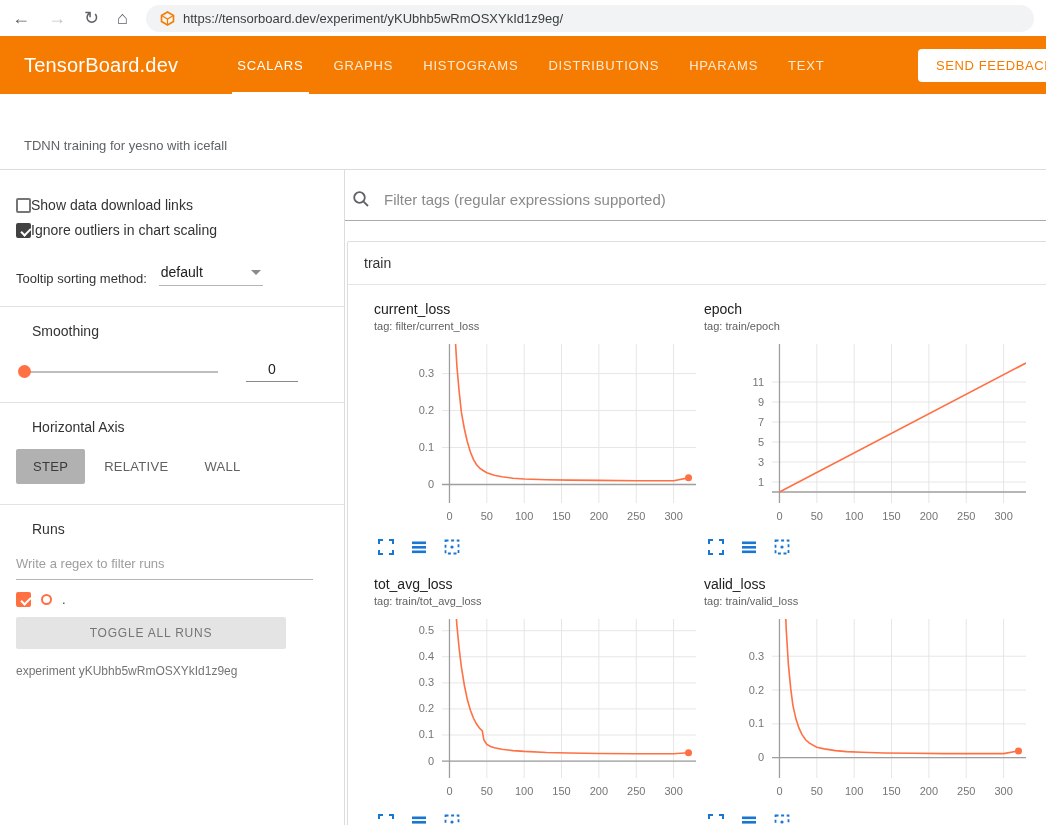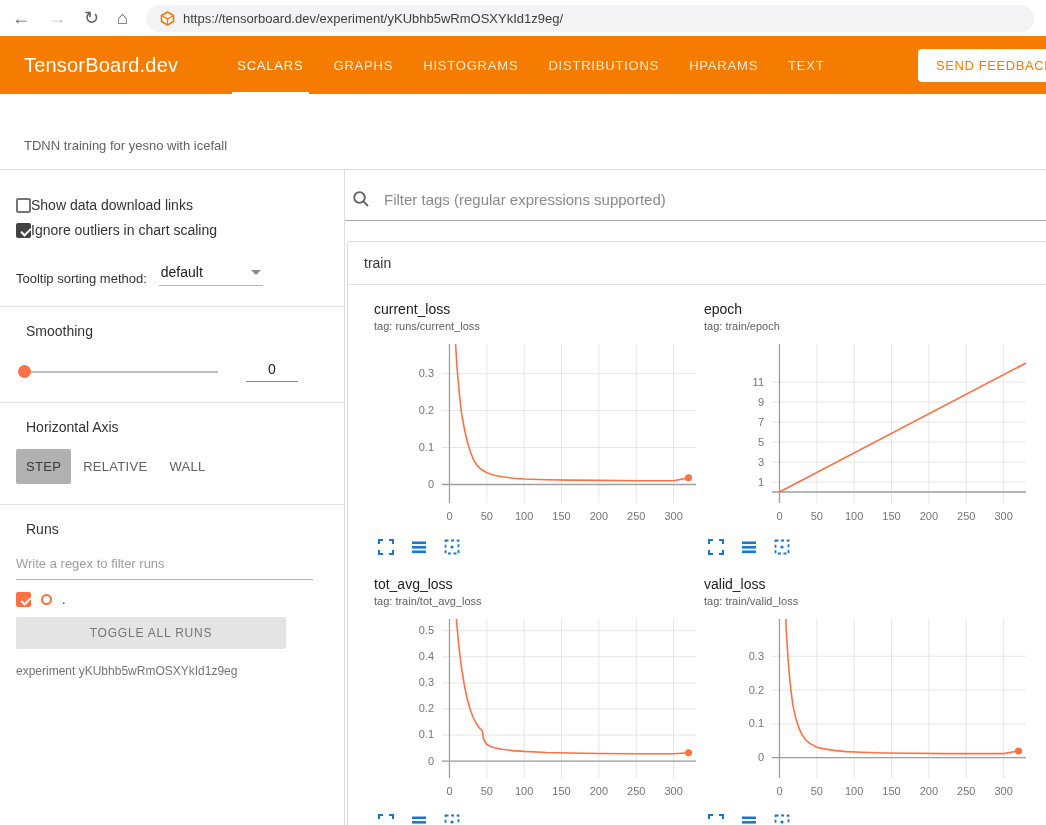--- a/index.html
+++ b/index.html
@@ -36,27 +36,27 @@
   .sb-section:last-child { border-bottom: none; }
   .check-row { display: flex; align-items: center; margin: 9px 0; font-size: 14px; color: #333; cursor: pointer; }
   .checkbox { width: 15px; height: 15px; border: 2px solid #757575; border-radius: 2px; position: relative; flex: none; }
   .checkbox.checked { background: #424242; border-color: #424242; }
   .checkbox.checked::after { content: ""; position: absolute; left: 4.5px; top: 1px; width: 4px; height: 8px; border: solid #fff; border-width: 0 2px 2px 0; transform: rotate(45deg); }
   .checkbox.run { border-color: #ff7043; }
   .checkbox.run.checked { background: #ff7043; border-color: #ff7043; }
   .tooltip-row { margin-top: 26px; display: flex; align-items: flex-end; gap: 12px; font-size: 13px; color: #333; }
   .dropdown { font-size: 14px; color: #212121; border-bottom: 1px solid #b5b5b5; padding: 0 2px 5px 2px; width: 104px; display: flex; justify-content: space-between; align-items: center; cursor: pointer; }
   .caret { width: 0; height: 0; border-left: 5px solid transparent; border-right: 5px solid transparent; border-top: 5px solid #8a8a8a; }
-  .sb-h { font-size: 14px; color: #333; margin: 6px 10px; }
+  .sb-h { font-size: 14px; color: #333; margin: 6px 16px; }
   .slider-row { display: flex; align-items: center; margin-top: 22px; }
   .slider-track { width: 198px; height: 2px; background: #bdbdbd; position: relative; margin-left: 4px; cursor: pointer; }
   .slider-thumb { position: absolute; left: -2px; top: -5.5px; width: 13px; height: 13px; border-radius: 50%; background: #ff7043; cursor: grab; }
   .smooth-value { width: 52px; text-align: center; font-size: 14px; color: #212121; border-bottom: 1px solid #8a8a8a; padding-bottom: 4px; margin-left: 28px; }
   .axis-buttons { display: flex; align-items: center; gap: 2px; margin-top: 14px; }
-  .axis-btn { font-size: 13px; letter-spacing: .3px; padding: 10px 10px; color: #616161; border-radius: 2px; cursor: pointer; }
+  .axis-btn { font-size: 13px; letter-spacing: .3px; padding: 10px 17px; color: #616161; border-radius: 2px; cursor: pointer; }
   .axis-btn.selected { background: #b1b1b1; color: #3a3a3a; }
   .runs-filter { display: block; width: 297px; border: none; outline: none; border-bottom: 1px solid #b5b5b5; font-size: 13px; color: #333; padding: 7px 0 8px; margin-top: 12px; background: transparent; font-family: inherit; }
   .runs-filter::placeholder { color: #9e9e9e; }
   .run-row { display: flex; align-items: center; gap: 10px; margin: 12px 0 10px; }
   .run-circle { width: 11px; height: 11px; border: 2px solid #ff7043; border-radius: 50%; flex: none; }
   .run-name { font-size: 13px; color: #424242; }
   .toggle-all { width: 270px; background: #e4e4e4; color: #757575; font-size: 12px; letter-spacing: .8px; text-align: center; padding: 9px 0; border-radius: 2px; cursor: pointer; }
   .exp-label { margin-top: 15px; font-size: 12px; color: #757575; }
 
   
@@ -171,21 +171,21 @@
           </svg>
       </span>
       <input class="filter-input" placeholder="Filter tags (regular expressions supported)" style="">
     </div>
 
     <div class="card">
       <div class="card-header">train</div>
       <div class="charts-grid">
   <div class="chart">
     <div class="chart-title">current_loss</div>
-    <div class="chart-tag">tag: runs/current_loss</div>
+    <div class="chart-tag">tag: filter/current_loss</div>
     <svg class="chart-svg" width="330" height="195" viewBox="0 0 330 195">
               <line x1="75.47058823529412" y1="6" x2="75.47058823529412" y2="165" stroke="#e6e6e6" stroke-width="1"></line>
               <text x="75.47058823529412" y="182" text-anchor="middle" font-size="11" fill="#757575">0</text>
               <line x1="112.82352941176471" y1="6" x2="112.82352941176471" y2="165" stroke="#e6e6e6" stroke-width="1"></line>
               <text x="112.82352941176471" y="182" text-anchor="middle" font-size="11" fill="#757575">50</text>
               <line x1="150.1764705882353" y1="6" x2="150.1764705882353" y2="165" stroke="#e6e6e6" stroke-width="1"></line>
               <text x="150.1764705882353" y="182" text-anchor="middle" font-size="11" fill="#757575">100</text>
               <line x1="187.52941176470588" y1="6" x2="187.52941176470588" y2="165" stroke="#e6e6e6" stroke-width="1"></line>
               <text x="187.52941176470588" y="182" text-anchor="middle" font-size="11" fill="#757575">150</text>
               <line x1="224.88235294117646" y1="6" x2="224.88235294117646" y2="165" stroke="#e6e6e6" stroke-width="1"></line>

